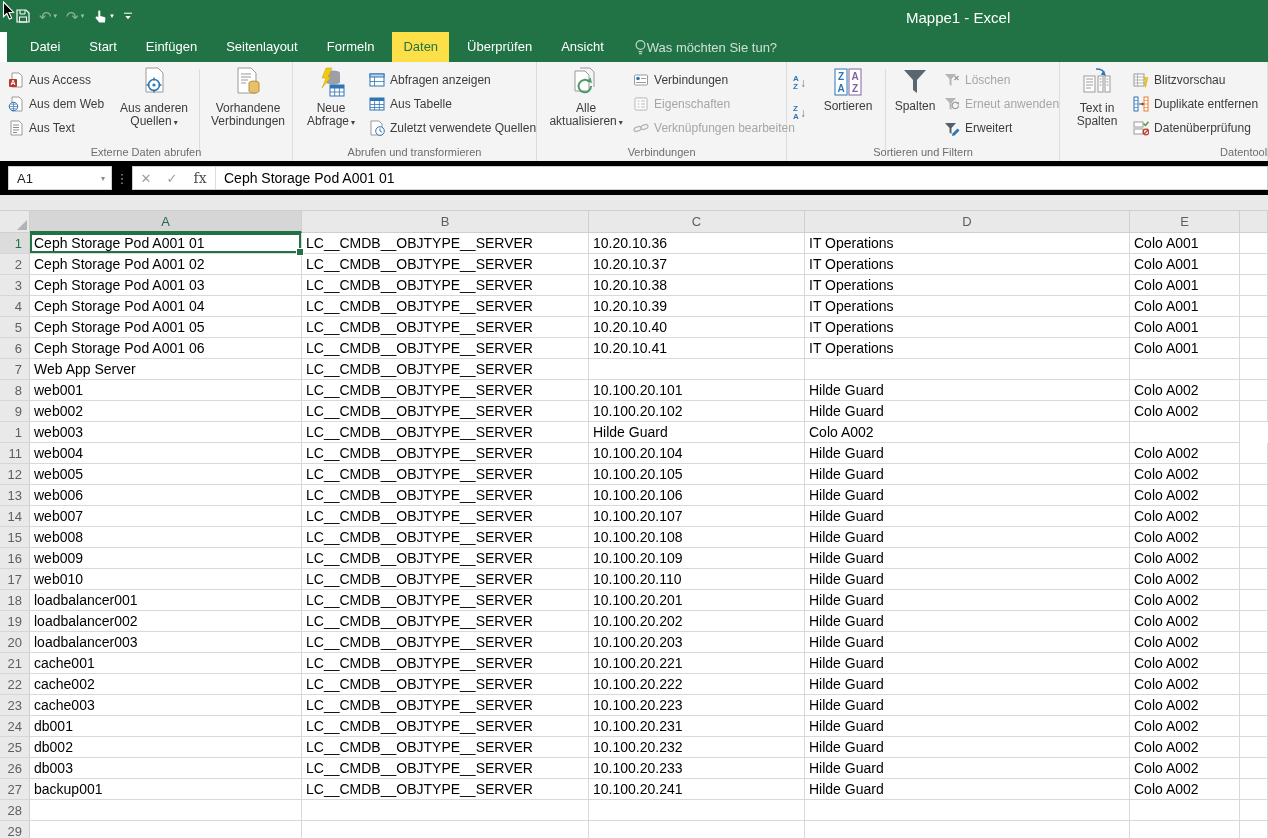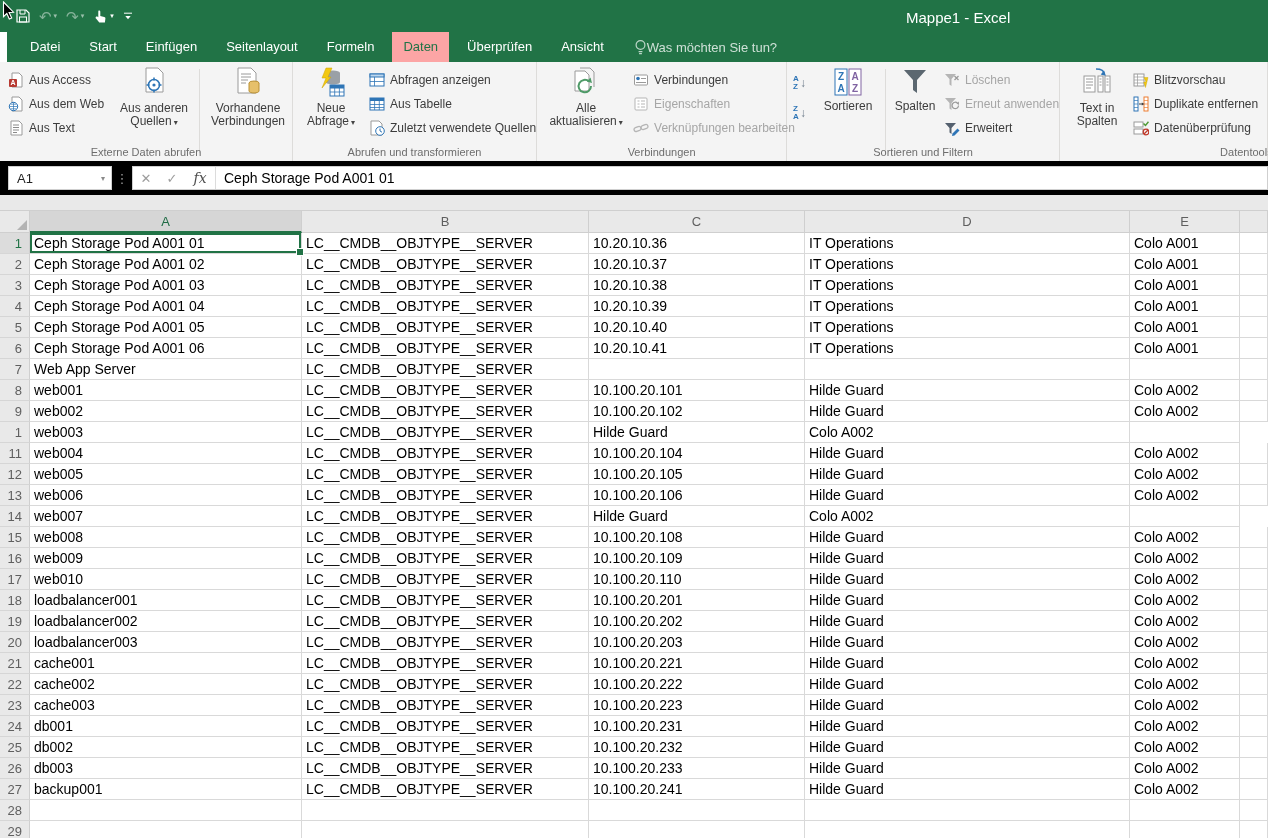--- a/index.html
+++ b/index.html
@@ -14,21 +14,21 @@
   .qbtn{display:flex;align-items:center;gap:2px;color:#fff;cursor:default}
   .qbtn .gl{font-size:15px;line-height:15px;color:#fff}
   .qbtn.dim .gl{color:rgba(255,255,255,.45)}
   .qarrow{font-size:7px;color:rgba(255,255,255,.55)}
   .wintitle{position:absolute;left:906px;top:9px;color:#fff;font-size:15px;white-space:nowrap}
 
   
   .tabrow{position:absolute;left:7px;top:32px;width:1268px;height:30px;background:#217346;
     display:flex;align-items:stretch;padding-left:12px}
   .tab{color:#fff;font-size:13px;line-height:30px;padding:0 11px;margin-right:7px;white-space:nowrap;cursor:default}
-  .tab.active{background:#fca5a5;color:#217346}
+  .tab.active{background:#fde047;color:#217346}
   .tellme{display:flex;align-items:center;margin-left:12px;color:rgba(255,255,255,.78);
     font-size:13px;white-space:nowrap;cursor:default}
 
   
   .ribbon{position:absolute;left:0;top:62px;width:1268px;height:122px;background:#f4f4f4;
     border-bottom:1px solid #ef4444;display:flex;overflow:hidden;font-size:12px;color:#3c3c3c}
   .rgroup{position:relative;height:99px;border-right:1px solid #dddcda;display:flex;align-items:flex-start;padding-top:5px}
   .glabel{position:absolute;left:0;bottom:3px;width:100%;text-align:center;font-size:11px;color:#6d6d6d;white-space:nowrap}
   .vsep{width:1px;height:84px;background:#dddcda;margin:2px 4px 0 4px;flex:none}
   .smallcol{display:flex;flex-direction:column;gap:4px;padding-top:3px}
@@ -43,21 +43,21 @@
   .sorticon .sarrow{font-size:12px;color:#6f7d8c;margin-left:1px}
 
   
   .fbar{position:absolute;left:0;top:161px;width:1268px;height:34px;background:#000000;display:flex;align-items:center}
   .namebox{width:104px;height:24px;margin-left:8px;background:#fff;border:1px solid #cfcfcf;
     display:flex;align-items:center;padding-left:8px;font-size:13px;color:#222}
   .nbarrow{margin-left:auto;margin-right:6px;font-size:8px;color:#8a8a8a}
   .dots{width:20px;text-align:center;color:#9a9a9a;font-size:13px}
   .fwrap{flex:1;height:24px;background:#fff;border:1px solid #cfcfcf;display:flex;align-items:center}
   .fbtn{width:26px;text-align:center;color:#9d9d9d;font-size:13px}
-  .fxbtn{width:30px;text-align:center;color:#4d4d4d;font-size:14px;font-style:italic;
+  .fxbtn{width:30px;text-align:center;color:#4d4d4d;font-size:14px;
     font-family:"DejaVu Serif","Liberation Serif",serif}
   .fdiv{width:1px;height:22px;background:#dcdcdc;margin-right:8px}
   .ftext{font-size:14px;color:#000;white-space:nowrap}
   .band{position:absolute;left:0;top:195px;width:1268px;height:15px;background:#e9e9e9}
 
   
   .sheet{position:absolute;left:0;top:210px;width:1268px;height:628px;background:#fff}
   .hrow,.grow{display:grid;grid-template-columns:30px 272px 287px 216px 325px 110px 28px}
   .hrow{height:23px}
   .grow{height:21px}
@@ -517,20 +517,21 @@
         <div class="cell">LC__CMDB__OBJTYPE__SERVER</div>
         <div class="cell">10.100.20.106</div>
         <div class="cell">Hilde Guard</div>
         <div class="cell">Colo A002</div>
         <div class="cell"></div>
       </div>
       <div class="grow">
         <div class="rhead">14</div>
         <div class="cell">web007</div>
         <div class="cell">LC__CMDB__OBJTYPE__SERVER</div>
+        <div class="cell">10.100.20.107</div>
         <div class="cell">Hilde Guard</div>
         <div class="cell">Colo A002</div>
         <div class="cell"></div>
       </div>
       <div class="grow">
         <div class="rhead">15</div>
         <div class="cell">web008</div>
         <div class="cell">LC__CMDB__OBJTYPE__SERVER</div>
         <div class="cell">10.100.20.108</div>
         <div class="cell">Hilde Guard</div>

